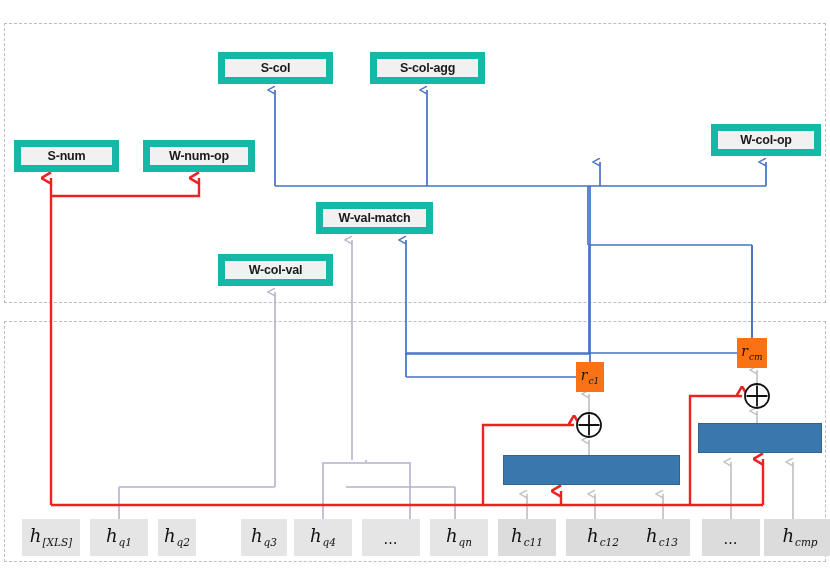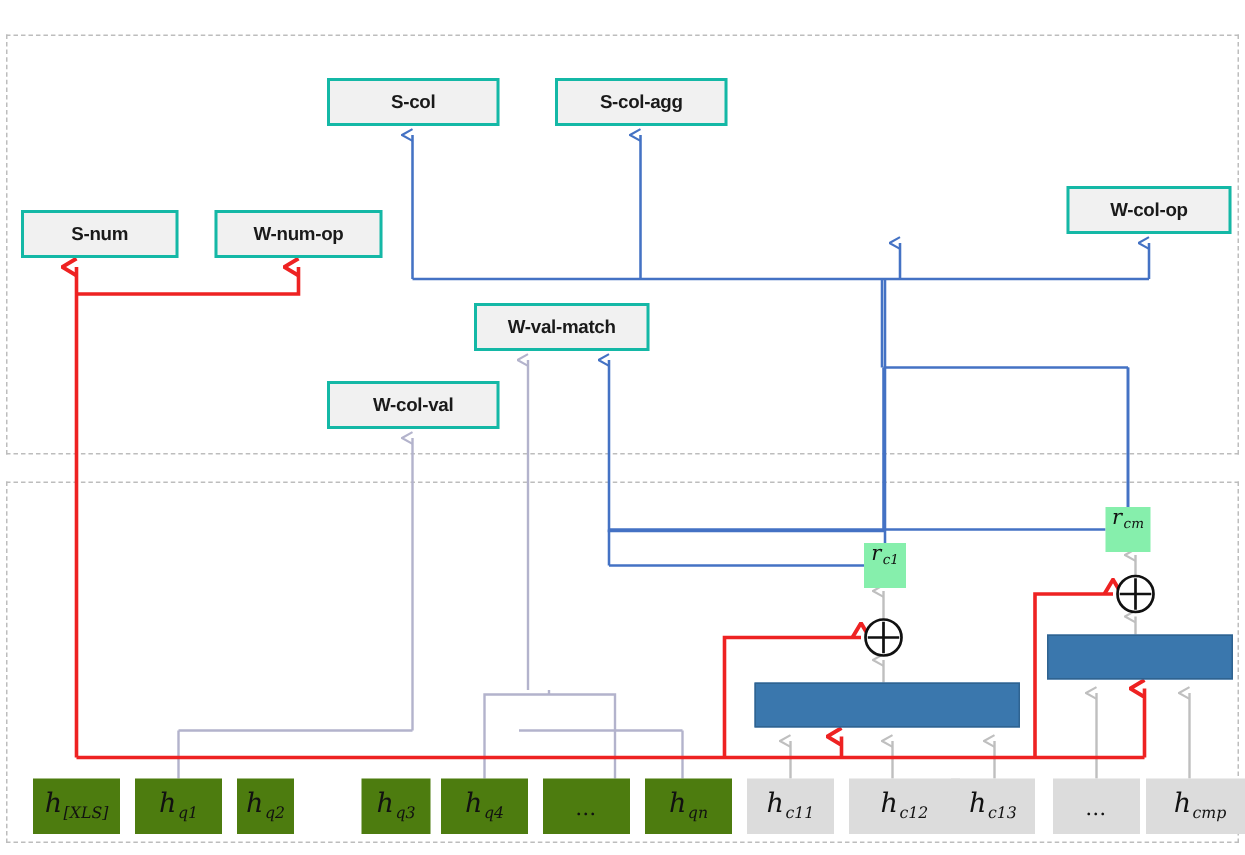--- a/index.html
+++ b/index.html
@@ -9,36 +9,36 @@
 
   
   .panel{position:absolute;border:1px dashed #bdbdbd;box-sizing:border-box;}
   #panel-top{left:4px;top:23px;width:822px;height:280px;}
   #panel-bottom{left:4px;top:321px;width:822px;height:241px;}
 
   svg.wires{position:absolute;left:0;top:0;width:830px;height:570px;overflow:visible;}
 
   
   .taskbox{position:absolute;box-sizing:border-box;background:#f1f1f1;
-           border:2px solid #14b8a6;color:#1a1a1a;font-weight:bold;
+           border:7px solid #14b8a6;color:#1a1a1a;font-weight:bold;
            font-size:12.5px;display:flex;align-items:center;justify-content:center;
            letter-spacing:-0.2px;}
 
   
   .bar{position:absolute;background:#3a77ad;border:1px solid #2f6390;box-sizing:border-box;}
 
   
-  .rtok{position:absolute;background:#86efac;box-sizing:border-box;
-        display:flex;justify-content:center;}
+  .rtok{position:absolute;background:#f97316;box-sizing:border-box;
+        display:flex;align-items:center;justify-content:center;}
   .rtok .math{color:#111;font-size:14px;}
 
   
   .htok{position:absolute;box-sizing:border-box;display:flex;
         align-items:center;justify-content:center;}
-  .htok.q{background:#4d7c0f;}
+  .htok.q{background:#e5e5e5;}
   .htok.c{background:#dcdcdc;}
 
   .math{font-family:"DejaVu Serif", serif;font-style:italic;
         font-size:18px;color:#111;white-space:nowrap;line-height:1;}
   .math .sub{font-size:10.5px;font-style:italic;vertical-align:-0.35em;
              letter-spacing:0px;padding-left:1px;}
   .math .dots{font-style:normal;font-size:14px;letter-spacing:1px;}
   .rtok .math .sub{font-size:9px;}
 </style>
 </head>

